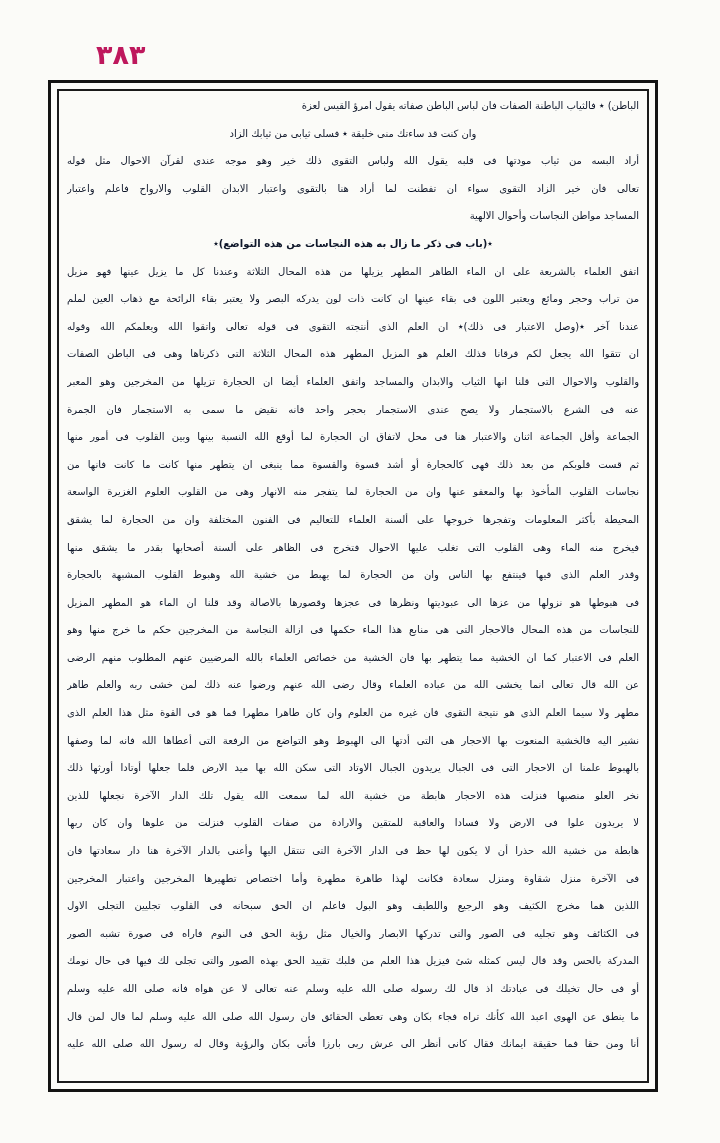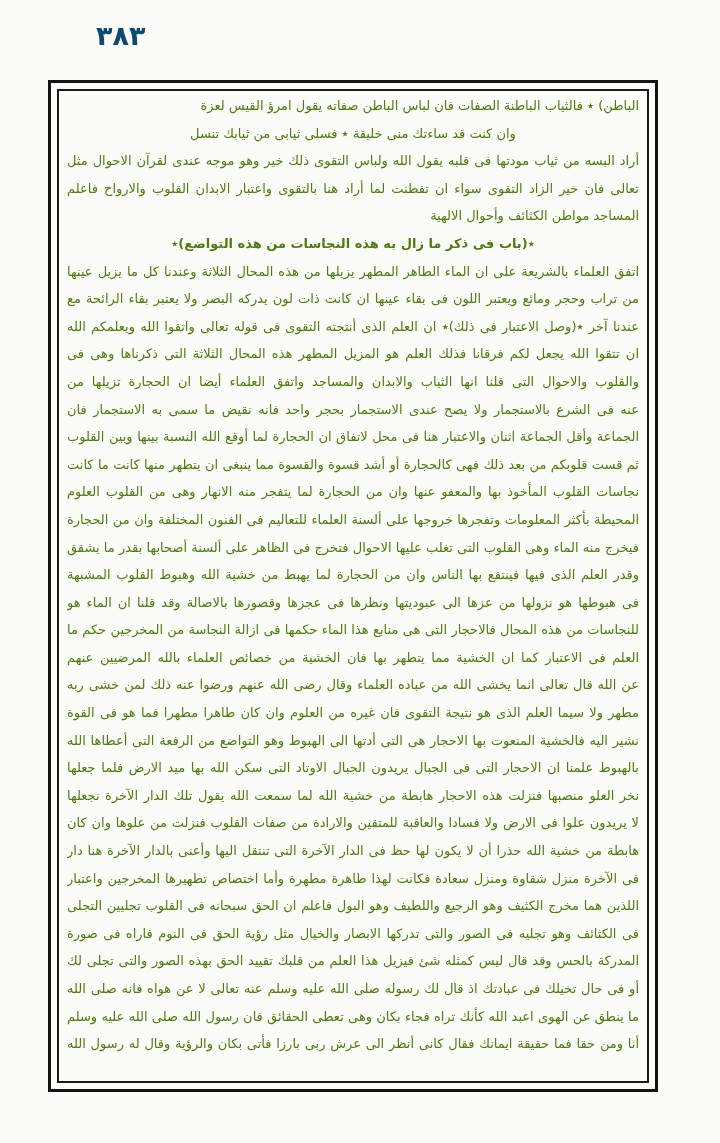--- a/index.html
+++ b/index.html
@@ -4,62 +4,62 @@
 <style>
   html,body{margin:0;padding:0;}
   body{
     width:720px;height:1143px;position:relative;
     background:#fbfbf8;
     font-family:"DejaVu Sans",sans-serif;
     color:#1b1b1b;
     overflow:hidden;
   }
   .page-number{
-    position:absolute;left:96px;top:20px;
-    font-size:27px;font-weight:bold;color:#0c4a6e;
+    position:absolute;left:96px;top:39px;
+    font-size:27px;font-weight:bold;color:#be185d;
     direction:rtl;letter-spacing:1px;
   }
   .frame-outer{
     position:absolute;left:48px;top:80px;
     width:604px;height:1006px;
     border:3px solid #131313;
     background:#fbfbf8;
   }
   .frame-inner{
     position:absolute;left:6px;top:6px;right:6px;bottom:6px;
     border:2px solid #1a1a1a;
   }
   .text-block{
     position:absolute;left:8px;top:1px;right:8px;bottom:0;
     direction:rtl;
-    font-size:13px;
-    color:#4d7c0f;
+    font-size:10px;
+    color:#0f172a;
   }
   .ln{
     height:27.6px;line-height:27.6px;
     white-space:nowrap;overflow:hidden;
   }
   .ln.justify{white-space:normal;text-align:justify;text-align-last:justify;height:27.6px;overflow:hidden;}
   .ln.center{text-align:center;text-align-last:center;}
   .ln.right{text-align:right;text-align-last:right;}
   .ln.heading{font-weight:bold;}
 </style>
 </head>
 <body>
 
 <div class="page-number">٣٨٣</div>
 
 <div class="frame-outer">
   <div class="frame-inner">
     <div class="text-block" id="text-block">
         <div class="ln right">الباطن) ٭ فالثياب الباطنة الصفات فان لباس الباطن صفاته يقول امرؤ القيس لعزة</div>
-        <div class="ln center">وان كنت قد ساءتك منى خليقة  ٭  فسلى ثيابى من ثيابك تنسل</div>
+        <div class="ln center">وان كنت قد ساءتك منى خليقة  ٭  فسلى ثيابى من ثيابك الزاد</div>
         <div class="ln justify">أراد البسه من ثياب مودتها فى قلبه يقول الله ولباس التقوى ذلك خير وهو موجه عندى لقرآن الاحوال مثل قوله</div>
         <div class="ln justify">تعالى فان خير الزاد التقوى سواء ان تفطنت لما أراد هنا بالتقوى واعتبار الابدان القلوب والارواح فاعلم واعتبار</div>
-        <div class="ln right">المساجد مواطن الكثائف وأحوال الالهية</div>
+        <div class="ln right">المساجد مواطن النجاسات وأحوال الالهية</div>
         <div class="ln center heading">٭(باب فى ذكر ما زال به هذه النجاسات من هذه التواضع)٭</div>
         <div class="ln justify">اتفق العلماء بالشريعة على ان الماء الطاهر المطهر يزيلها من هذه المحال الثلاثة وعندنا كل ما يزيل عينها فهو مزيل</div>
         <div class="ln justify">من تراب وحجر ومائع ويعتبر اللون فى بقاء عينها ان كانت ذات لون يدركه البصر ولا يعتبر بقاء الرائحة مع ذهاب العين لملم</div>
         <div class="ln justify">عندنا آخر ٭(وصل الاعتبار فى ذلك)٭ ان العلم الذى أنتجته التقوى فى قوله تعالى واتقوا الله ويعلمكم الله وقوله</div>
         <div class="ln justify">ان تتقوا الله يجعل لكم فرقانا فذلك العلم هو المزيل المطهر هذه المحال الثلاثة التى ذكرناها وهى فى الباطن الصفات</div>
         <div class="ln justify">والقلوب والاحوال التى قلنا انها الثياب والابدان والمساجد واتفق العلماء أيضا ان الحجارة تزيلها من المخرجين وهو المعبر</div>
         <div class="ln justify">عنه فى الشرع بالاستجمار ولا يصح عندى الاستجمار بحجر واحد فانه نقيض ما سمى به الاستجمار فان الجمرة</div>
         <div class="ln justify">الجماعة وأقل الجماعة اثنان والاعتبار هنا فى محل لاتفاق ان الحجارة لما أوقع الله النسبة بينها وبين القلوب فى أمور منها</div>
         <div class="ln justify">ثم قست قلوبكم من بعد ذلك فهى كالحجارة أو أشد قسوة والقسوة مما ينبغى ان يتطهر منها كانت ما كانت فانها من</div>
         <div class="ln justify">نجاسات القلوب المأخوذ بها والمعفو عنها وان من الحجارة لما يتفجر منه الانهار وهى من القلوب العلوم الغزيرة الواسعة</div>

